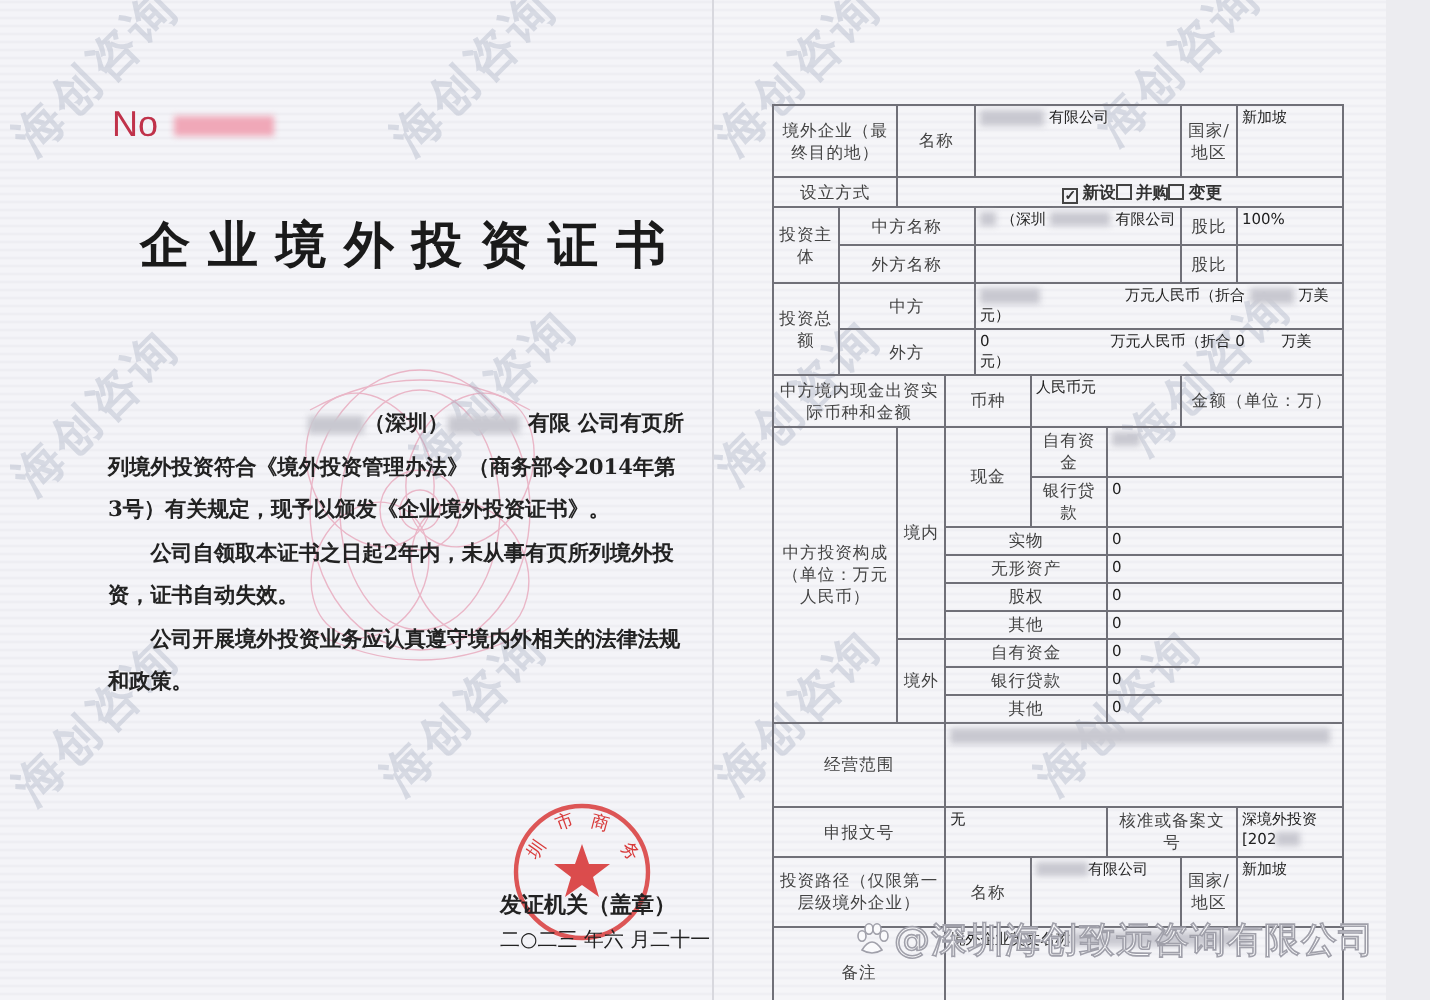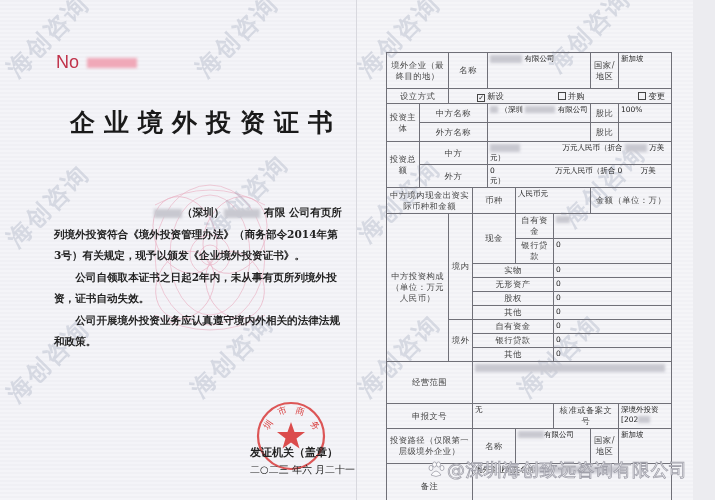--- a/index.html
+++ b/index.html
@@ -132,21 +132,21 @@
           <span class="redact" style="width:32px;height:8px;"></span>
           <span>有限公司</span>
         </td>
         <td class="lbl">国家/地区</td>
         <td class="val">新加坡</td>
       </tr>
 
       <tr style="height:15px">
         <td class="lbl" colspan="2">设立方式</td>
         <td colspan="7">
-          <div style="display:flex; justify-content:space-between; padding:0 4px 0 26px;">
+          <div style="display:flex; justify-content:center; padding:0 4px 0 26px;font-weight:bold;">
             <span><span class="cb">✓</span><span>新设</span></span>
             <span><span class="cb"></span><span>并购</span></span>
             <span><span class="cb"></span><span>变更</span></span>
           </div>
         </td>
       </tr>
 
       <tr style="height:19px">
         <td class="lbl" rowspan="2">投资主体</td>
         <td class="lbl" colspan="3">中方名称</td>

